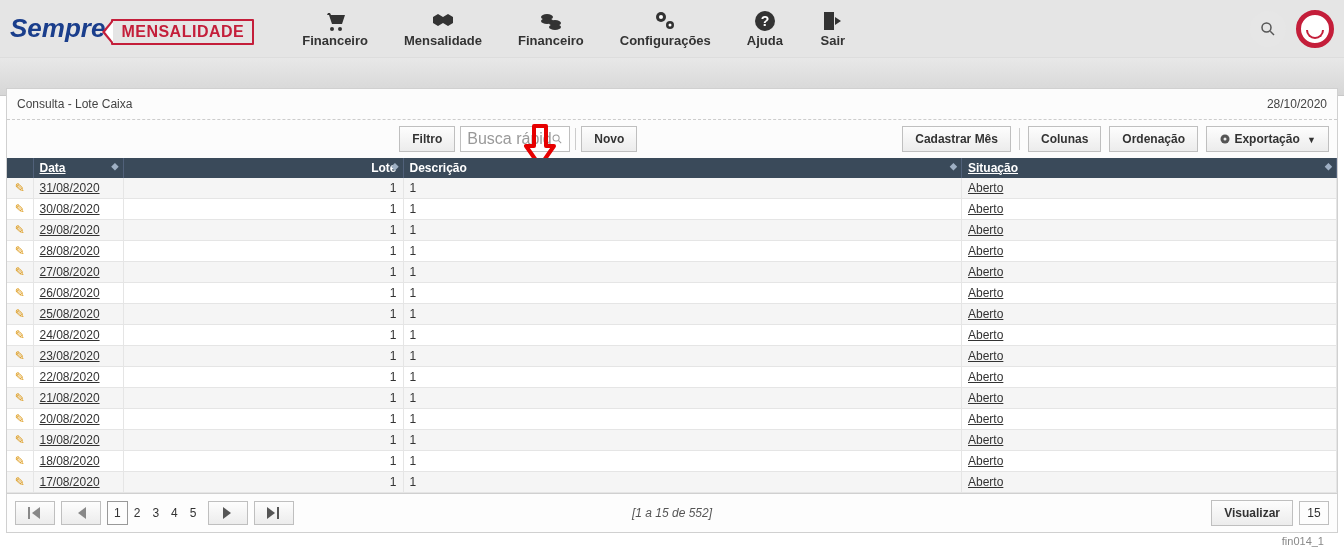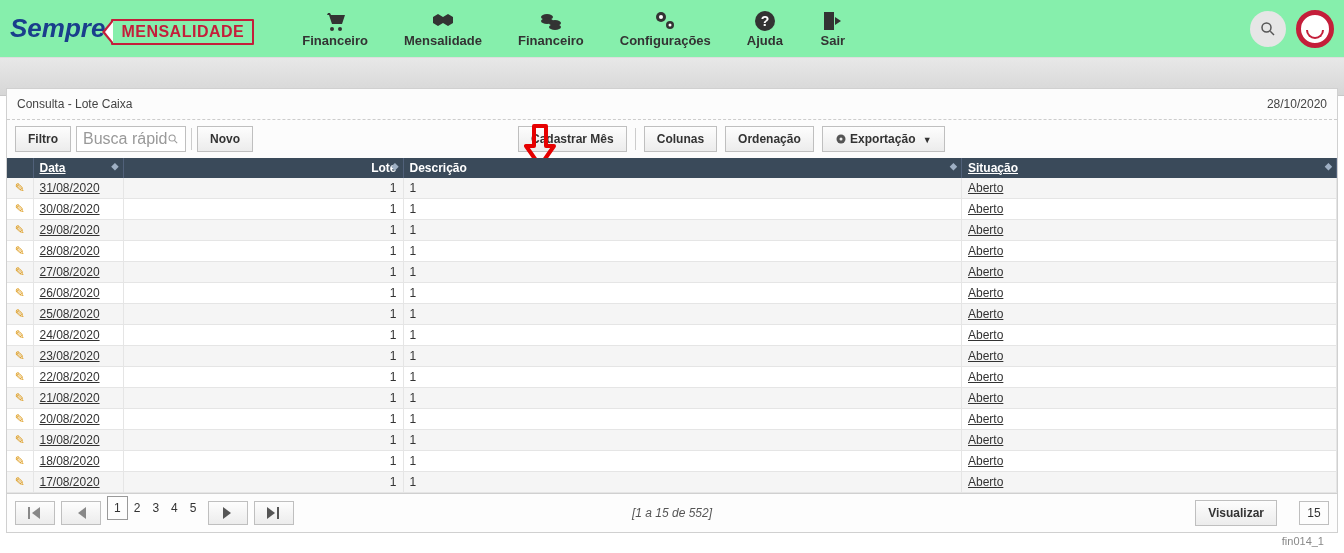--- a/index.html
+++ b/index.html
@@ -1,40 +1,40 @@
 <!DOCTYPE html>
 <html><head>
 <meta charset="utf-8">
 <style>
   * { box-sizing: border-box; margin: 0; padding: 0; font-family: Arial, Helvetica, sans-serif; }
   body { width: 1344px; background: #fff; font-size: 12px; color: #333; }
 
   
-  .topbar { display: flex; align-items: center; height: 58px; background: #86efac; border-bottom: 1px solid #ddd; padding: 0 10px; position: relative; }
+  .topbar { display: flex; align-items: center; height: 58px; background: #e5e5e5; border-bottom: 1px solid #ddd; padding: 0 10px; position: relative; }
   .logo { display: flex; align-items: baseline; font-weight: 700; font-size: 26px; font-style: italic; color: #1a3e8c; margin-right: 30px; }
   .logo-badge { margin-left: 6px; border: 2px solid #c41e3a; color: #c41e3a; padding: 2px 8px; font-style: normal; font-size: 16px; font-weight: 700; letter-spacing: 0.5px; border-radius: 1px; position: relative; }
   .logo-badge::before { content: ""; position: absolute; left: -11px; top: 50%; width: 0; height: 0; border-right: 10px solid #c41e3a; border-top: 12px solid transparent; border-bottom: 12px solid transparent; transform: translateY(-50%); }
   .logo-badge::after { content: ""; position: absolute; left: -8px; top: 50%; width: 0; height: 0; border-right: 8px solid #fff; border-top: 10px solid transparent; border-bottom: 10px solid transparent; transform: translateY(-50%); }
   .nav { display: flex; }
   .nav-item { display: flex; flex-direction: column; align-items: center; justify-content: center; padding: 4px 18px; color: #333; font-weight: 700; font-size: 13px; cursor: pointer; }
   .nav-item svg, .nav-item .ico { height: 24px; }
   .topbar-right { margin-left: auto; display: flex; align-items: center; gap: 10px; }
   .circle-btn { width: 36px; height: 36px; border-radius: 50%; background: #e6e6e6; display: flex; align-items: center; justify-content: center; cursor: pointer; }
   .ring-btn { width: 38px; height: 38px; border-radius: 50%; border: 5px solid #c41e3a; background: #fff; display:flex; align-items:flex-end; justify-content:center; cursor:pointer; overflow:hidden; }
   .ring-btn .smile { width: 18px; height: 9px; border: 2px solid #c41e3a; border-top: none; border-radius: 0 0 12px 12px; margin-bottom:4px; }
 
   .sub-gradient { height: 38px; background: linear-gradient(#e8e8e8, #d6d6d6); border-bottom: 1px solid #c8c8c8; }
 
   
   .panel { margin: 0 6px; border: 1px solid #d0d0d0; background: #fcfcfc; }
   .panel-head { display: flex; align-items: center; padding: 8px 10px; font-size: 12px; color: #444; border-bottom: 1px dashed #ccc; }
   .panel-head .date { margin-left: auto; }
 
   
-  .toolbar { display: flex; align-items: center; padding: 6px 8px; gap: 5px; }
+  .toolbar { display: flex; align-items: center; padding: 6px 8px; gap: 5px; justify-content: flex-end; }
   .btn { background: linear-gradient(#fdfdfd,#ececec); border: 1px solid #bfbfbf; padding: 5px 12px; font-size: 12px; cursor: pointer; color:#333; }
   .btn.bold { font-weight: 700; }
   .search-box { display: flex; align-items: center; border: 1px solid #bfbfbf; background: #fff; padding: 3px 6px; color: #999; width: 110px; }
   .search-box input { border: none; outline: none; font-size: 16px; width: 100%; color:#333; background:transparent; }
   .search-box input::placeholder { color:#999; }
   .sep { width: 1px; height: 22px; background: #ccc; }
   .toolbar-group-center { margin-left: 260px; display:flex; gap:8px; align-items:center; }
 
   
   .arrow-overlay { position: absolute; left: 520px; top: 66px; pointer-events: none; }
@@ -49,27 +49,27 @@
   table.grid tbody tr:nth-child(even) { background: #fff; }
   .col-edit { width: 26px; text-align:center; }
   .col-data { width: 90px; text-decoration: underline; }
   .col-lote { width: 280px; text-align: right; padding-right: 8px; }
   .col-desc { }
   .col-sit { width: 375px; text-decoration: underline; }
   .pencil { color: #d98f00; }
 
   
   .grid-footer { display: flex; align-items: center; padding: 6px 8px; border-top: 1px solid #d0d0d0; background: #fdfdfd; position:relative; }
-  .pager { display: flex; align-items: flex-start; gap: 6px; }
+  .pager { display: flex; align-items: center; gap: 6px; }
   .pager .pbtn { border:1px solid #bfbfbf; background: linear-gradient(#fdfdfd,#ececec); width:28px; height:24px; display:flex; align-items:center; justify-content:center; cursor:pointer; color:#555; }
   .pager .pbtn.wide { width:40px; }
   .pager .pnum { padding: 4px 6px; cursor:pointer; color:#333; }
   .pager .pnum.active { border:1px solid #999; }
   .grid-footer .center { position:absolute; left:50%; transform:translateX(-50%); color:#555;font-style:italic; }
-  .grid-footer .right { margin-left: auto; display:flex; align-items:center; gap:22px;justify-content:space-between; }
+  .grid-footer .right { margin-left: auto; display:flex; align-items:center; gap:6px;justify-content:space-between; }
   .page-size { border:1px solid #bfbfbf; padding:4px 6px; width:30px; text-align:center; }
 
   .footer-id { text-align: right; padding: 2px 20px; color:#888; font-size:11px; }
 
   .dropdown-caret { margin-left:4px; font-size:9px; }
 </style>
 </head>
 <body>
 
 <div class="topbar">

